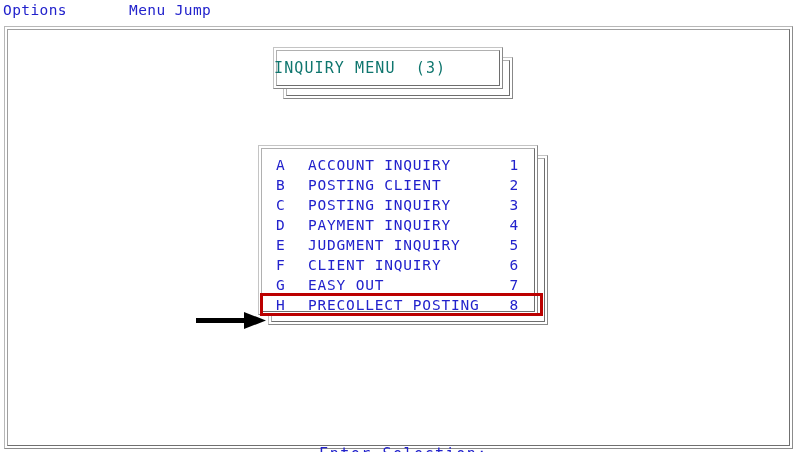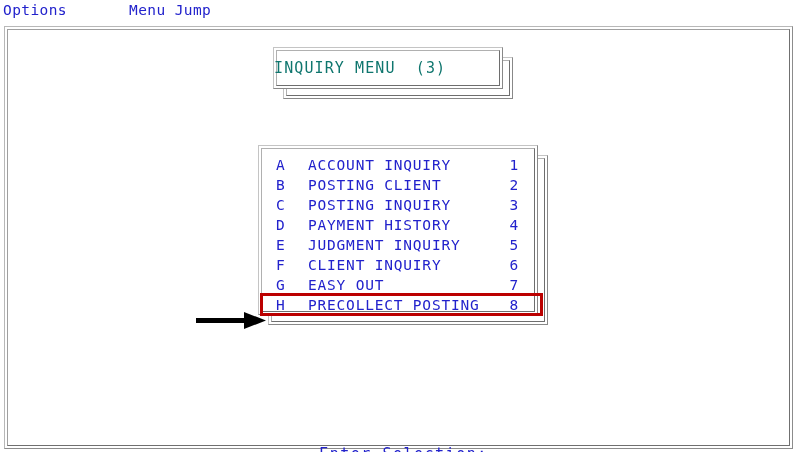--- a/index.html
+++ b/index.html
@@ -254,21 +254,21 @@
     <div class="panel-shadow-inner"></div>
   </div>
 
   <div class="panel" id="menu-panel">
     <div class="panel-inner"></div>
     <div id="menu-list">
 
     <div class="menu-row"><span class="menu-key">A</span><span class="menu-label">ACCOUNT INQUIRY</span><span class="menu-num">1</span></div>
         <div class="menu-row"><span class="menu-key">B</span><span class="menu-label">POSTING CLIENT</span><span class="menu-num">2</span></div>
         <div class="menu-row"><span class="menu-key">C</span><span class="menu-label">POSTING INQUIRY</span><span class="menu-num">3</span></div>
-        <div class="menu-row"><span class="menu-key">D</span><span class="menu-label">PAYMENT HISTORY</span><span class="menu-num">4</span></div>
+        <div class="menu-row"><span class="menu-key">D</span><span class="menu-label">PAYMENT INQUIRY</span><span class="menu-num">4</span></div>
         <div class="menu-row"><span class="menu-key">E</span><span class="menu-label">JUDGMENT INQUIRY</span><span class="menu-num">5</span></div>
         <div class="menu-row"><span class="menu-key">F</span><span class="menu-label">CLIENT INQUIRY</span><span class="menu-num">6</span></div>
         <div class="menu-row"><span class="menu-key">G</span><span class="menu-label">EASY OUT</span><span class="menu-num">7</span></div>
         <div class="menu-row selected" style="--hi: #bb0000;"><span class="menu-key">H</span><span class="menu-label">PRECOLLECT POSTING</span><span class="menu-num">8</span></div>
       </div>
   </div>
 
   <div id="pointer-arrow">
     <svg width="72" height="20" viewBox="0 0 72 20" xmlns="http://www.w3.org/2000/svg">
       <rect x="0" y="7" width="52" height="5" fill="#000000"></rect>

